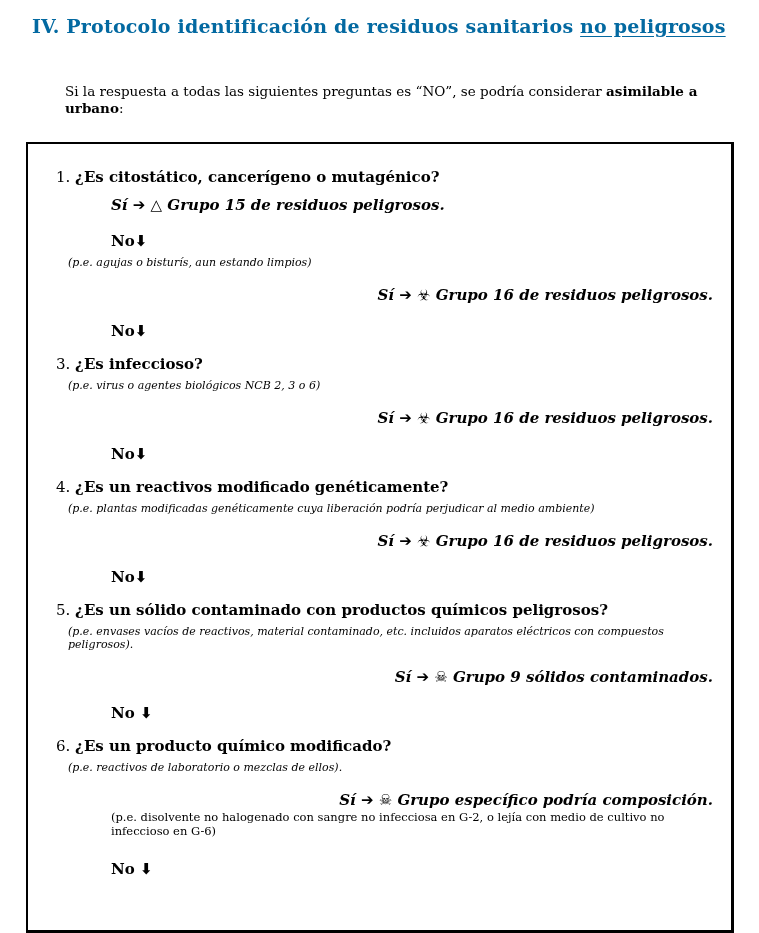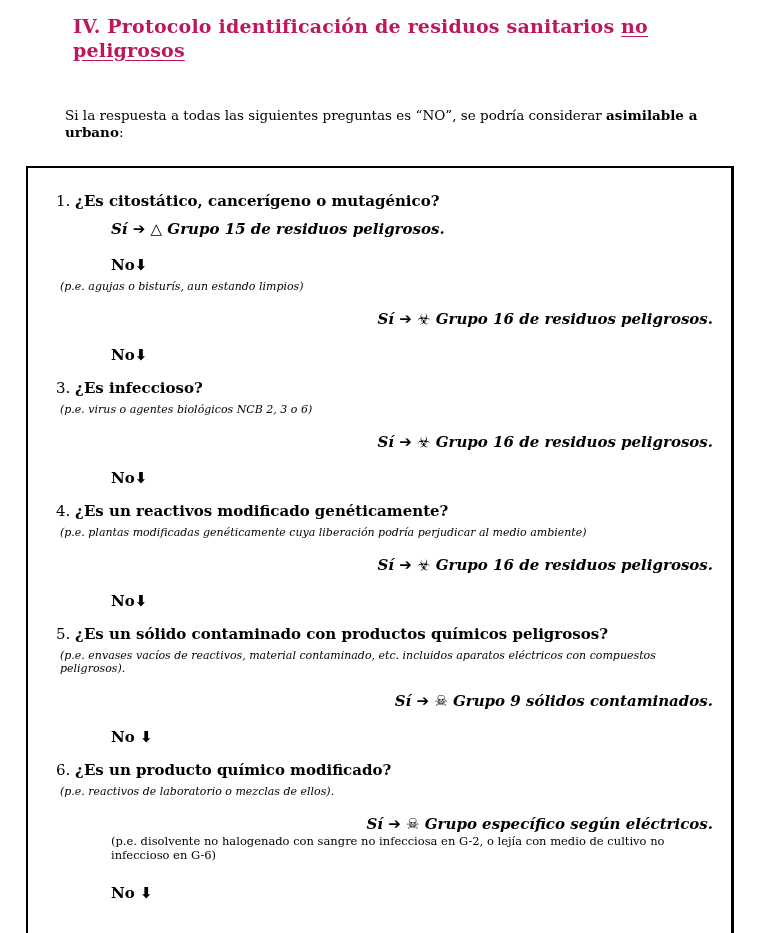--- a/index.html
+++ b/index.html
@@ -9,25 +9,25 @@
   }
   body {
     width: 759px;
     height: 933px;
     overflow: hidden;
     font-family: "DejaVu Serif", serif;
     color: #000000;
     -webkit-font-smoothing: antialiased;
   }
   .page-title {
-    margin: 14px 30px 0 73px;
+    margin: 14px 30px 0 32px;
     font-size: 19px;
     line-height: 24px;
     font-weight: bold;
-    color: #be185d;
+    color: #0369a1;
     letter-spacing: 0.2px;
   }
   .page-title .u {
     text-decoration: underline;
     text-underline-offset: 3px;
   }
   .intro {
     margin: 45px 20px 0 65px;
     font-size: 13.5px;
     line-height: 17px;
@@ -48,21 +48,21 @@
     line-height: 18px;
     margin: 15px 0 0 0;
   }
   .q-line.first { margin-top: 0; }
   .q-num { font-weight: normal; }
   .q-text { font-weight: bold; }
   .example-note {
     font-size: 11px;
     line-height: 13px;
     font-style: italic;
-    margin: 6px 0 0 4px;
+    margin: 6px 0 0 12px;
   }
   .si-line {
     font-size: 15px;
     line-height: 18px;
     font-weight: bold;
     margin: 10px 0 0 55px;
     font-style: italic;
   }
   .si-line.after-note { margin-top: 17px; text-align: right; }
   .sym {
@@ -111,17 +111,17 @@
   <div class="si-line after-note"><span>Sí</span> <span class="sym">➔</span> <span class="sym hazard">☣</span> <span>Grupo 16 de residuos peligrosos.</span></div>
   <div class="no-line"><span>No</span><span class="sym">⬇</span></div>
 
   <div class="q-line"><span class="q-num">5.</span> <span class="q-text">¿Es un sólido contaminado con productos químicos peligrosos?</span></div>
   <div class="example-note">(p.e. envases vacíos de reactivos, material contaminado, etc. incluidos aparatos eléctricos con compuestos peligrosos).</div>
   <div class="si-line after-note"><span>Sí</span> <span class="sym">➔</span> <span class="sym hazard">☠</span> <span>Grupo 9 sólidos contaminados.</span></div>
   <div class="no-line"><span>No </span><span class="sym">⬇</span></div>
 
   <div class="q-line"><span class="q-num">6.</span> <span class="q-text">¿Es un producto químico modificado?</span></div>
   <div class="example-note">(p.e. reactivos de laboratorio o mezclas de ellos).</div>
-  <div class="si-line after-note"><span>Sí</span> <span class="sym">➔</span> <span class="sym hazard">☠</span> <span>Grupo específico según eléctricos.</span></div>
+  <div class="si-line after-note"><span>Sí</span> <span class="sym">➔</span> <span class="sym hazard">☠</span> <span>Grupo específico podría composición.</span></div>
   <div class="si-subnote">(p.e. disolvente no halogenado con sangre no infecciosa en G-2, o lejía con medio de cultivo no infeccioso en G-6)</div>
   <div class="no-line after-subnote"><span>No </span><span class="sym">⬇</span></div>
 
 </div>
 
 </body></html>

